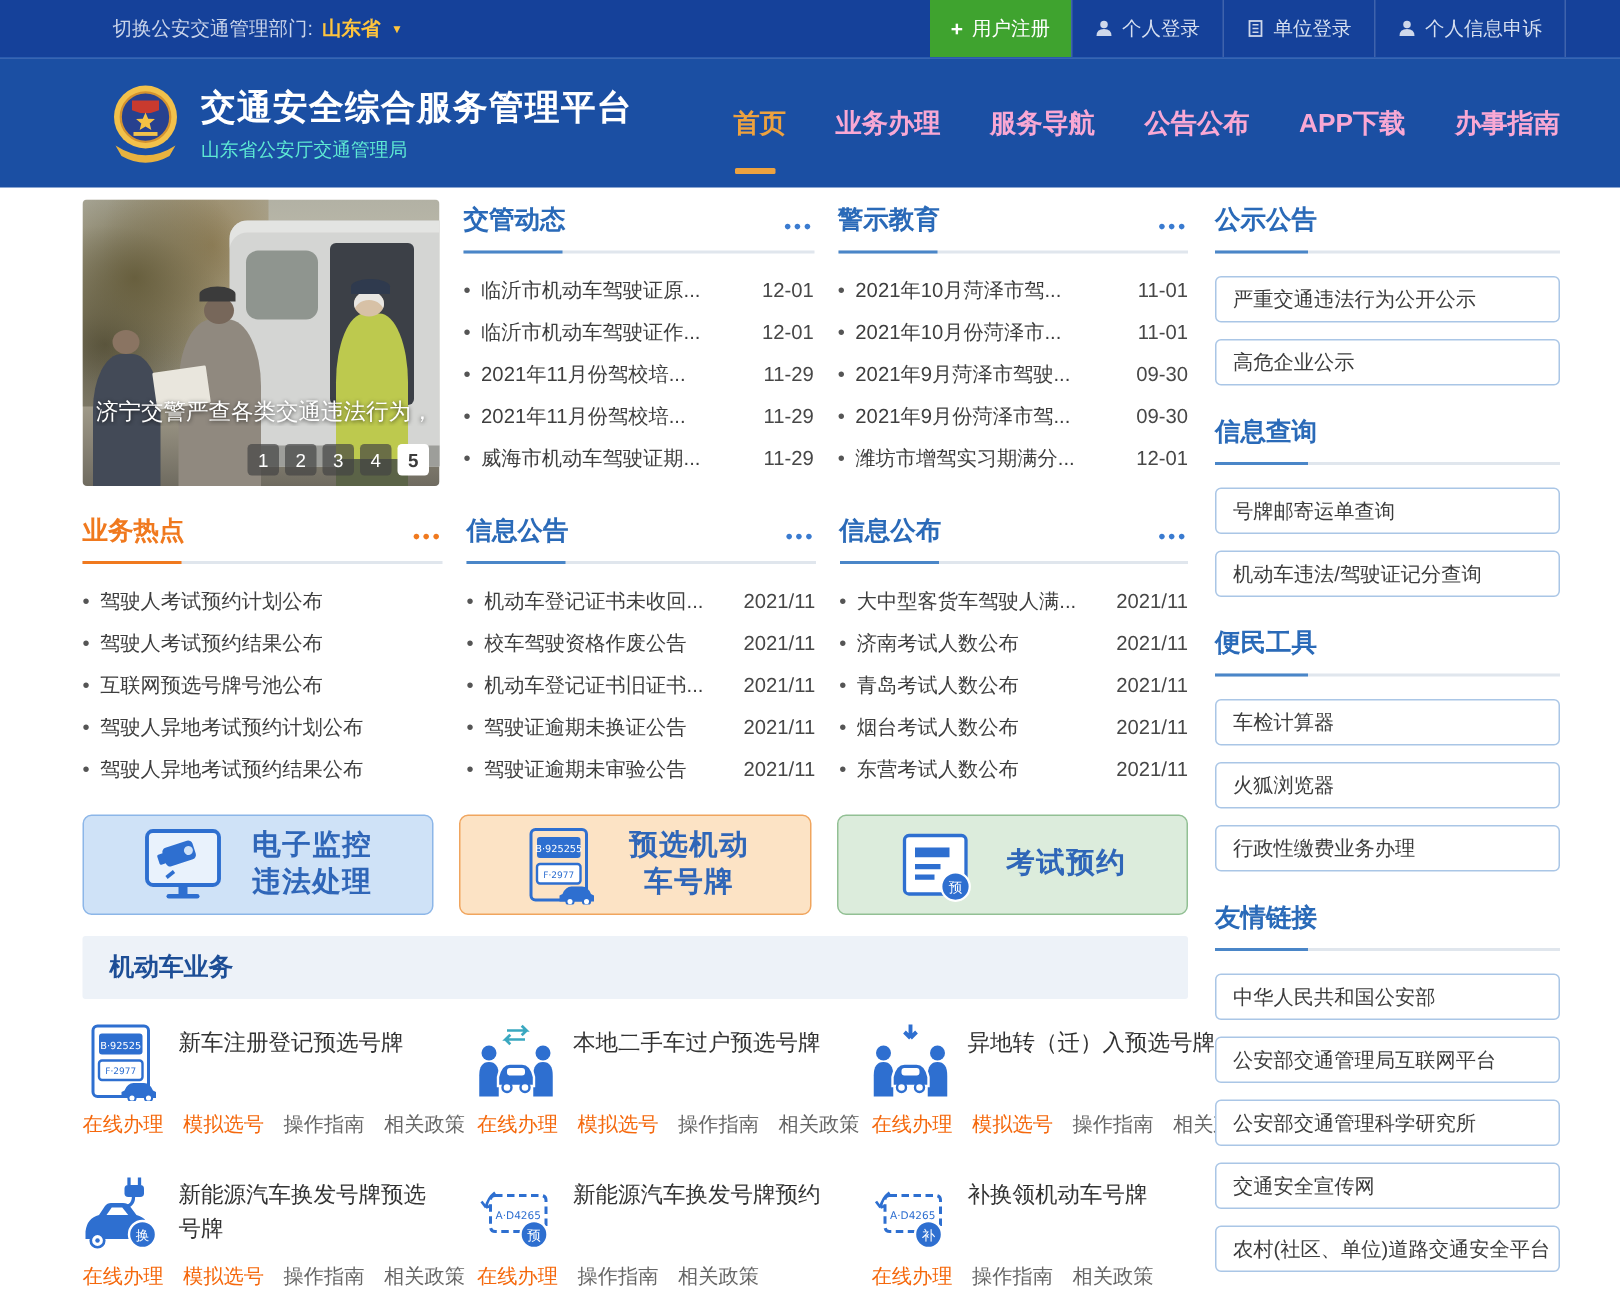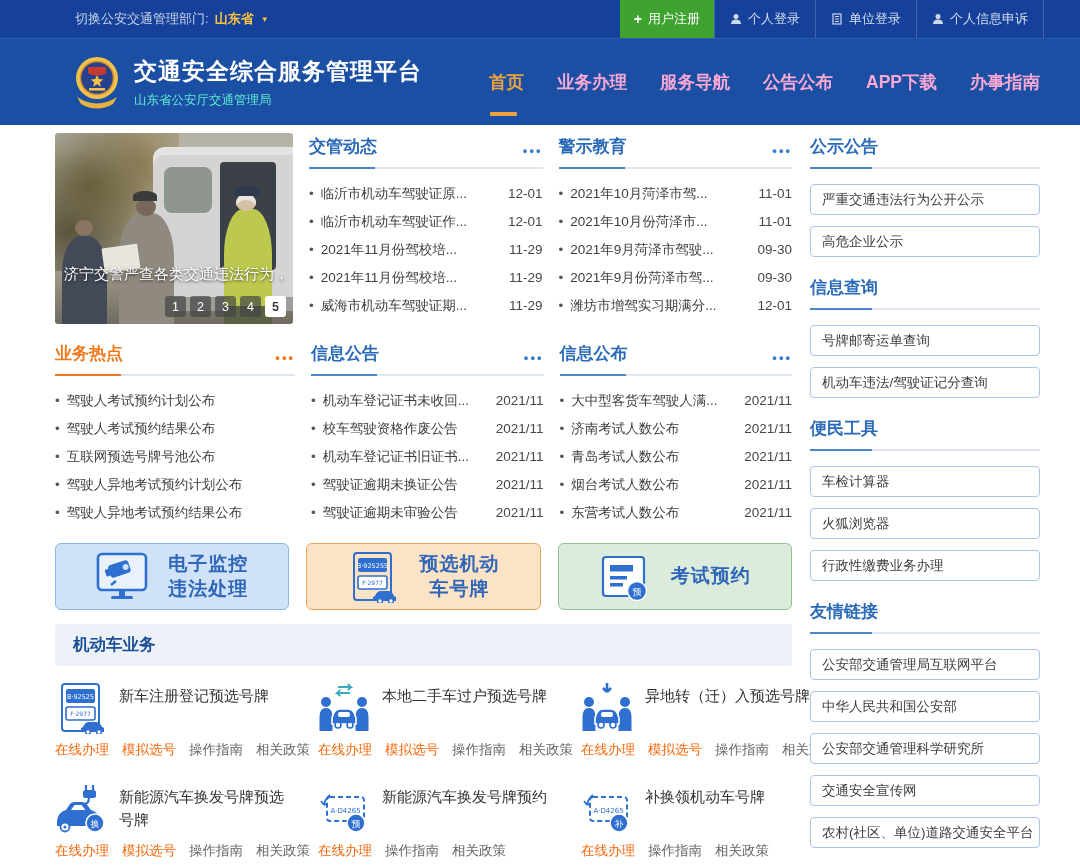--- a/index.html
+++ b/index.html
@@ -591,22 +591,22 @@
     <div class="sb-btn">车检计算器</div>
     <div class="sb-btn">火狐浏览器</div>
     <div class="sb-btn">行政性缴费业务办理</div>
   </div>
 
   <div class="sb-sec">
     <div class="sb-head">友情链接</div>
     <div class="sb-rule">
           <i class="seg"></i>
         </div>
+    <div class="sb-btn">中华人民共和国公安部</div>
     <div class="sb-btn">公安部交通管理局互联网平台</div>
-    <div class="sb-btn">中华人民共和国公安部</div>
     <div class="sb-btn">公安部交通管理科学研究所</div>
     <div class="sb-btn">交通安全宣传网</div>
     <div class="sb-btn">农村(社区、单位)道路交通安全平台</div>
   </div>
 
   <div class="sb-sec">
     <div class="sb-head">联系方式</div>
 
   </div>
 

